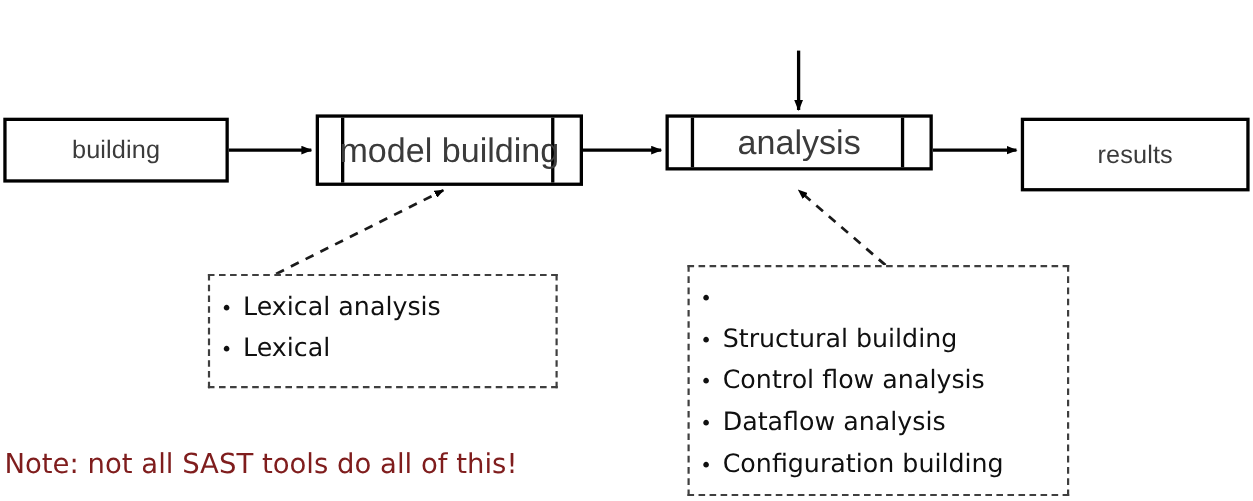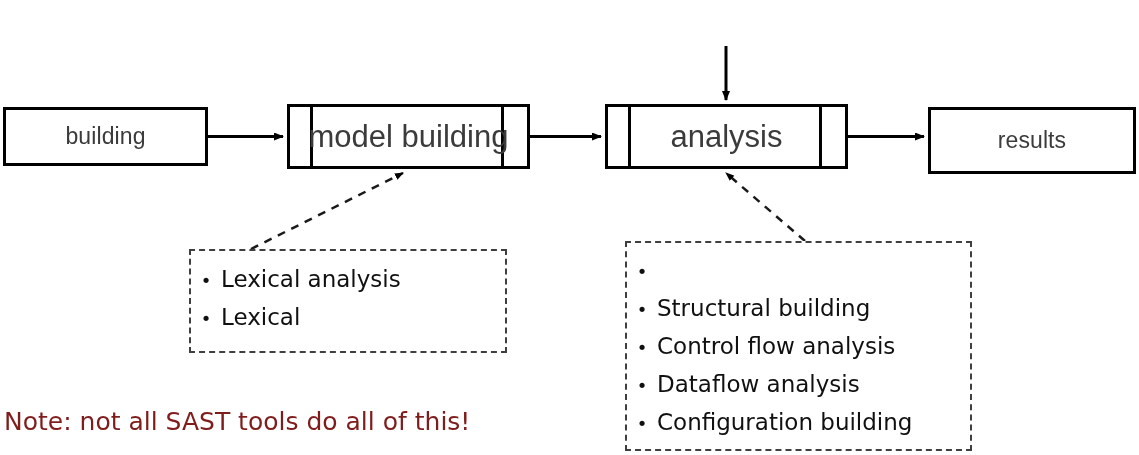--- a/index.html
+++ b/index.html
@@ -61,21 +61,21 @@
     display: flex;
     align-items: center;
     justify-content: center;
     font-family: "Liberation Sans", sans-serif;
     font-size: 31px;
     color: #3b3b3b;
     white-space: nowrap;
   }
 
   #node-model    { left: 287px; top: 104px; width: 243px; height: 65px; }
-  #node-analysis { left: 605px; top: 104px; width: 243px; height: 65px; padding-left: 42px; }
+  #node-analysis { left: 605px; top: 104px; width: 243px; height: 51px; padding-left: 42px; }
 
   
   #wires {
     position: absolute;
     left: 0; top: 0;
     width: 1139px;
     height: 455px;
     pointer-events: none;
   }
 

